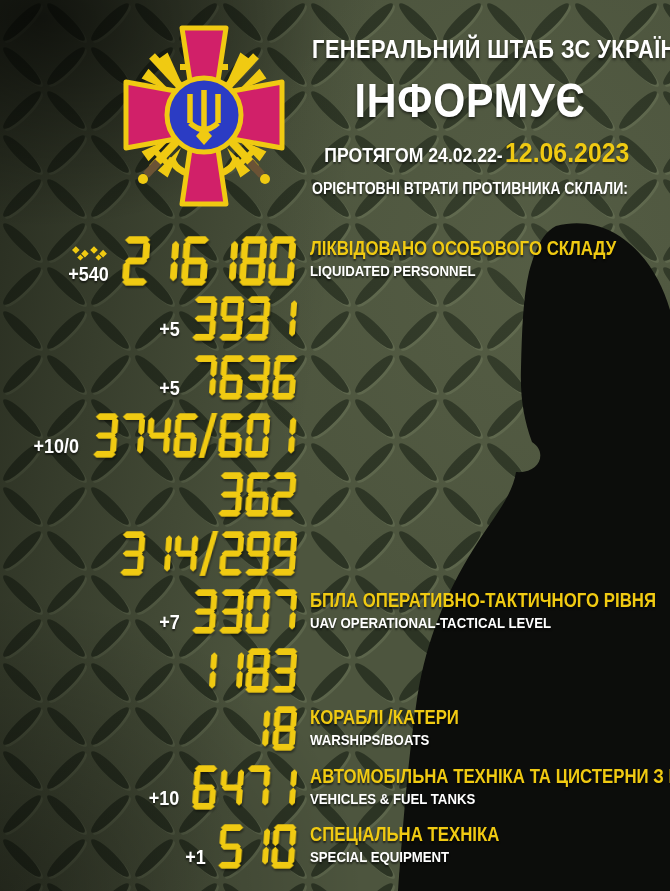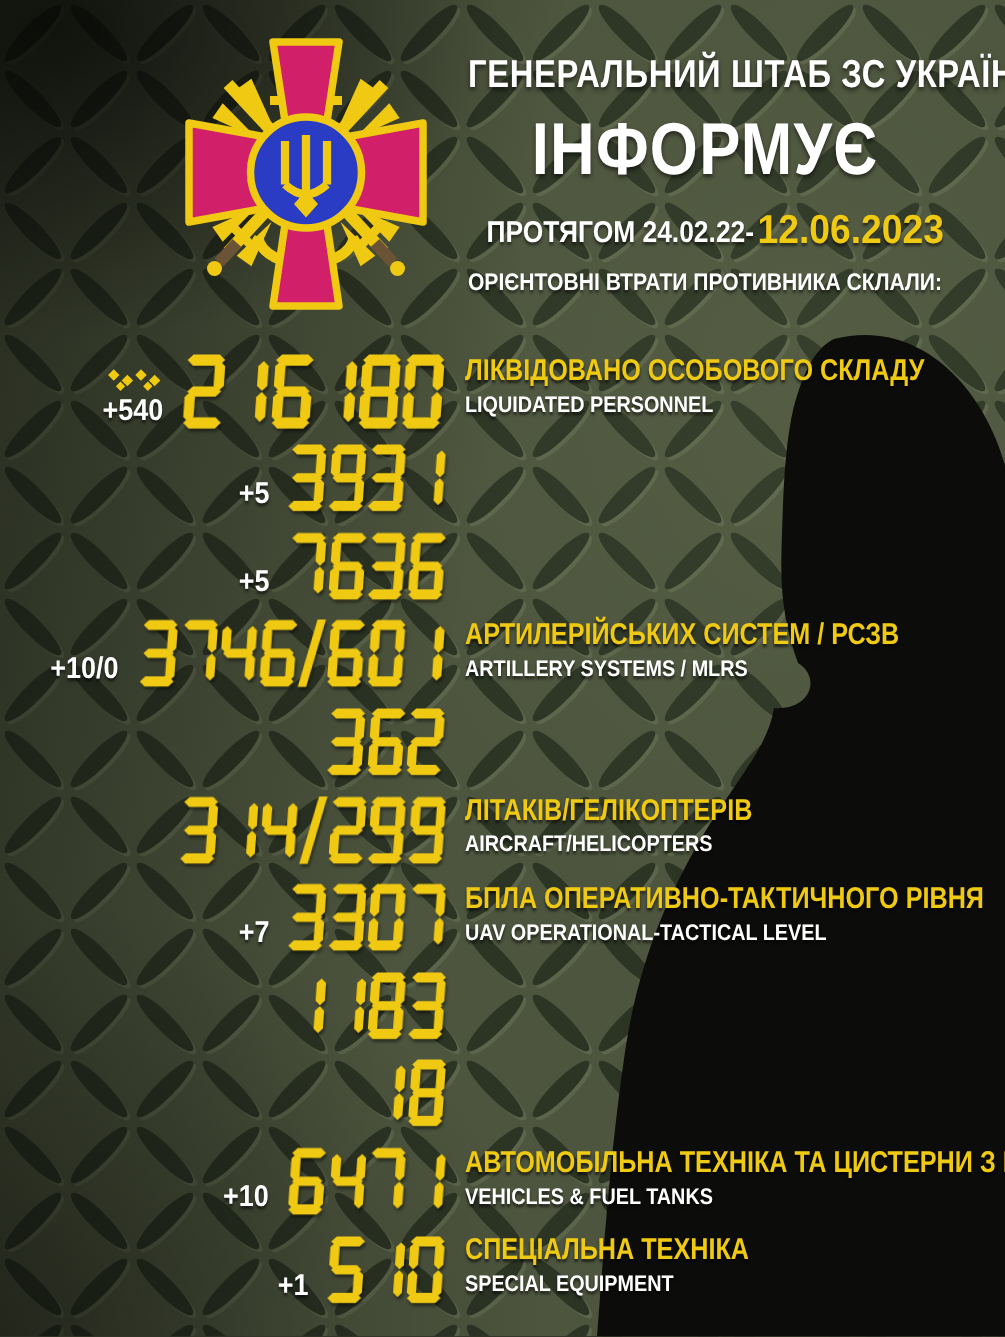--- a/index.html
+++ b/index.html
@@ -338,24 +338,20 @@
               <polygon points="2,147 14,135 70,135 82,147 70,159 14,159" fill="currentColor"></polygon>
               <polygon points="12,81 23,92 23,134 12,145 1,134 1,92" fill="currentColor"></polygon>
               <polygon points="12,15 23,26 23,68 12,79 1,68 1,26" fill="currentColor"></polygon>
             </svg>
             <svg viewBox="0 0 84 160" width="23.6" height="45">
               <polygon points="72,15 83,26 83,68 72,79 61,68 61,26" fill="currentColor"></polygon>
               <polygon points="72,81 83,92 83,134 72,145 61,134 61,92" fill="currentColor"></polygon>
             </svg>
           </div>
     </div>
-    <div class="labels">
-      <span class="lab-ua">АРТИЛЕРІЙСЬКИХ СИСТЕМ / РСЗВ</span>
-      <span class="lab-en">ARTILLERY SYSTEMS / MLRS</span>
-    </div>
   </div>
       <div class="row">
     <div class="numzone">
       <div class="deltacol">
 
         <span class="delta"></span>
       </div>
       <div class="num">
             <svg viewBox="0 0 84 160" width="23.6" height="45">
               <polygon points="2,13 14,1 70,1 82,13 70,25 14,25" fill="currentColor"></polygon>
@@ -426,24 +422,20 @@
             </svg>
             <svg viewBox="0 0 84 160" width="23.6" height="45">
               <polygon points="2,13 14,1 70,1 82,13 70,25 14,25" fill="currentColor"></polygon>
               <polygon points="72,15 83,26 83,68 72,79 61,68 61,26" fill="currentColor"></polygon>
               <polygon points="72,81 83,92 83,134 72,145 61,134 61,92" fill="currentColor"></polygon>
               <polygon points="2,147 14,135 70,135 82,147 70,159 14,159" fill="currentColor"></polygon>
               <polygon points="12,15 23,26 23,68 12,79 1,68 1,26" fill="currentColor"></polygon>
               <polygon points="6,80 17,69 67,69 78,80 67,91 17,91" fill="currentColor"></polygon>
             </svg>
           </div>
-    </div>
-    <div class="labels">
-      <span class="lab-ua">ЛІТАКІВ/ГЕЛІКОПТЕРІВ</span>
-      <span class="lab-en">AIRCRAFT/HELICOPTERS</span>
     </div>
   </div>
       <div class="row">
     <div class="numzone">
       <div class="deltacol">
 
         <span class="delta">+7</span>
       </div>
       <div class="num">
             <svg viewBox="0 0 84 160" width="23.6" height="45">
@@ -529,20 +521,24 @@
               <polygon points="2,13 14,1 70,1 82,13 70,25 14,25" fill="currentColor"></polygon>
               <polygon points="72,15 83,26 83,68 72,79 61,68 61,26" fill="currentColor"></polygon>
               <polygon points="72,81 83,92 83,134 72,145 61,134 61,92" fill="currentColor"></polygon>
               <polygon points="2,147 14,135 70,135 82,147 70,159 14,159" fill="currentColor"></polygon>
               <polygon points="12,81 23,92 23,134 12,145 1,134 1,92" fill="currentColor"></polygon>
               <polygon points="12,15 23,26 23,68 12,79 1,68 1,26" fill="currentColor"></polygon>
               <polygon points="6,80 17,69 67,69 78,80 67,91 17,91" fill="currentColor"></polygon>
             </svg>
           </div>
     </div>
+    <div class="labels">
+      <span class="lab-ua">КОРАБЛІ /КАТЕРИ</span>
+      <span class="lab-en">WARSHIPS/BOATS</span>
+    </div>
   </div>
       <div class="row">
     <div class="numzone">
       <div class="deltacol">
 
         <span class="delta">+10</span>
       </div>
       <div class="num">
             <svg viewBox="0 0 84 160" width="23.6" height="45">
               <polygon points="2,13 14,1 70,1 82,13 70,25 14,25" fill="currentColor"></polygon>

